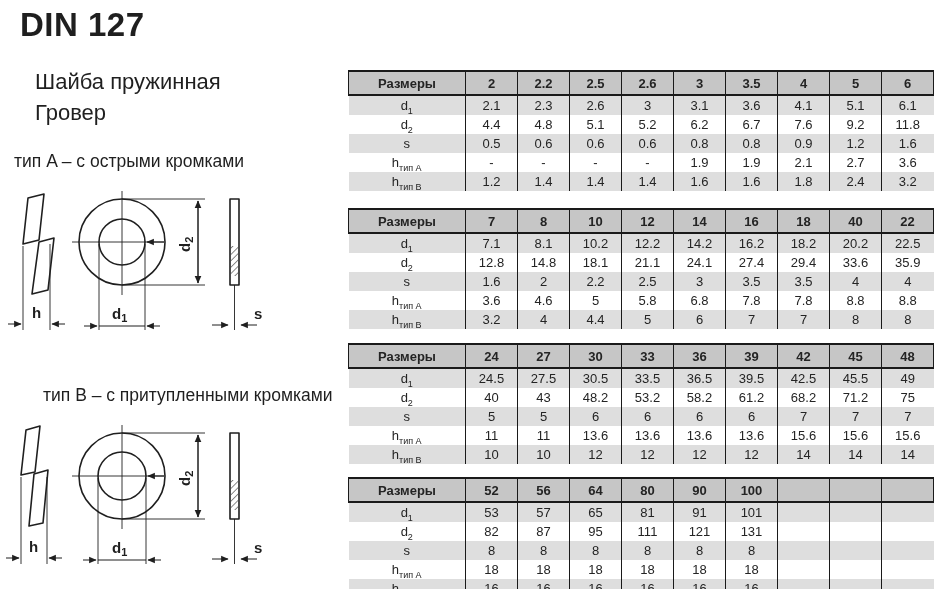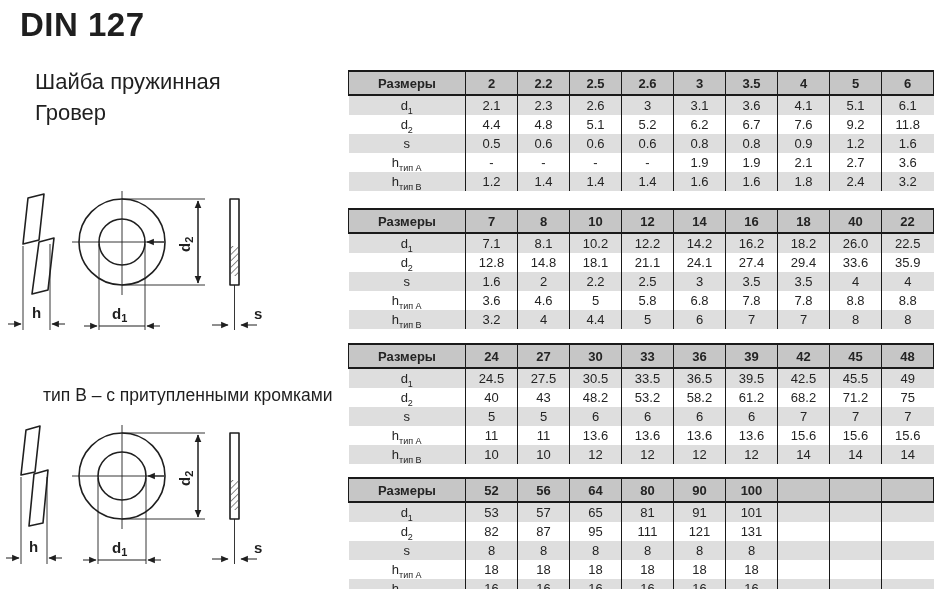--- a/index.html
+++ b/index.html
@@ -51,20 +51,21 @@
         <line x1="0" y1="0" x2="0" y2="4.5" stroke="#2a2a2a" stroke-width="1.1"></line>
       </pattern>
     </defs>
   </svg>
 
   <div class="doc-title">DIN 127</div>
   <div class="doc-subtitle">
     <div>Шайба пружинная</div>
     <div>Гровер</div>
   </div>
+  <div class="type-label type-a">тип A – с острыми кромками</div>
   <div class="type-label type-b">тип B – с притупленными кромками</div>
 
   <svg class="drawing drawing-a" viewBox="0 0 282 158">
     <g>
       <path class="shape" d="M24,10 L40,6 L35,52 L19,56 Z"></path>
       <path class="shape" d="M35,54 L50,50 L44,102 L28,106 Z"></path>
       <line class="thin" x1="19" y1="58" x2="19" y2="142"></line>
       <line class="thin" x1="46" y1="56" x2="46" y2="142"></line>
       <line class="dim" x1="4" y1="136" x2="17" y2="136" marker-end="url(#arr)"></line>
       <line class="dim" x1="61" y1="136" x2="48" y2="136" marker-end="url(#arr)"></line>
@@ -233,21 +234,21 @@
         <tbody>
           <tr>
             <td><span>d</span><sub>1</sub></td>
             <td>7.1</td>
             <td>8.1</td>
             <td>10.2</td>
             <td>12.2</td>
             <td>14.2</td>
             <td>16.2</td>
             <td>18.2</td>
-            <td>26.0</td>
+            <td>20.2</td>
             <td>22.5</td>
           </tr>
           <tr>
             <td><span>d</span><sub>2</sub></td>
             <td>12.8</td>
             <td>14.8</td>
             <td>18.1</td>
             <td>21.1</td>
             <td>24.1</td>
             <td>27.4</td>

